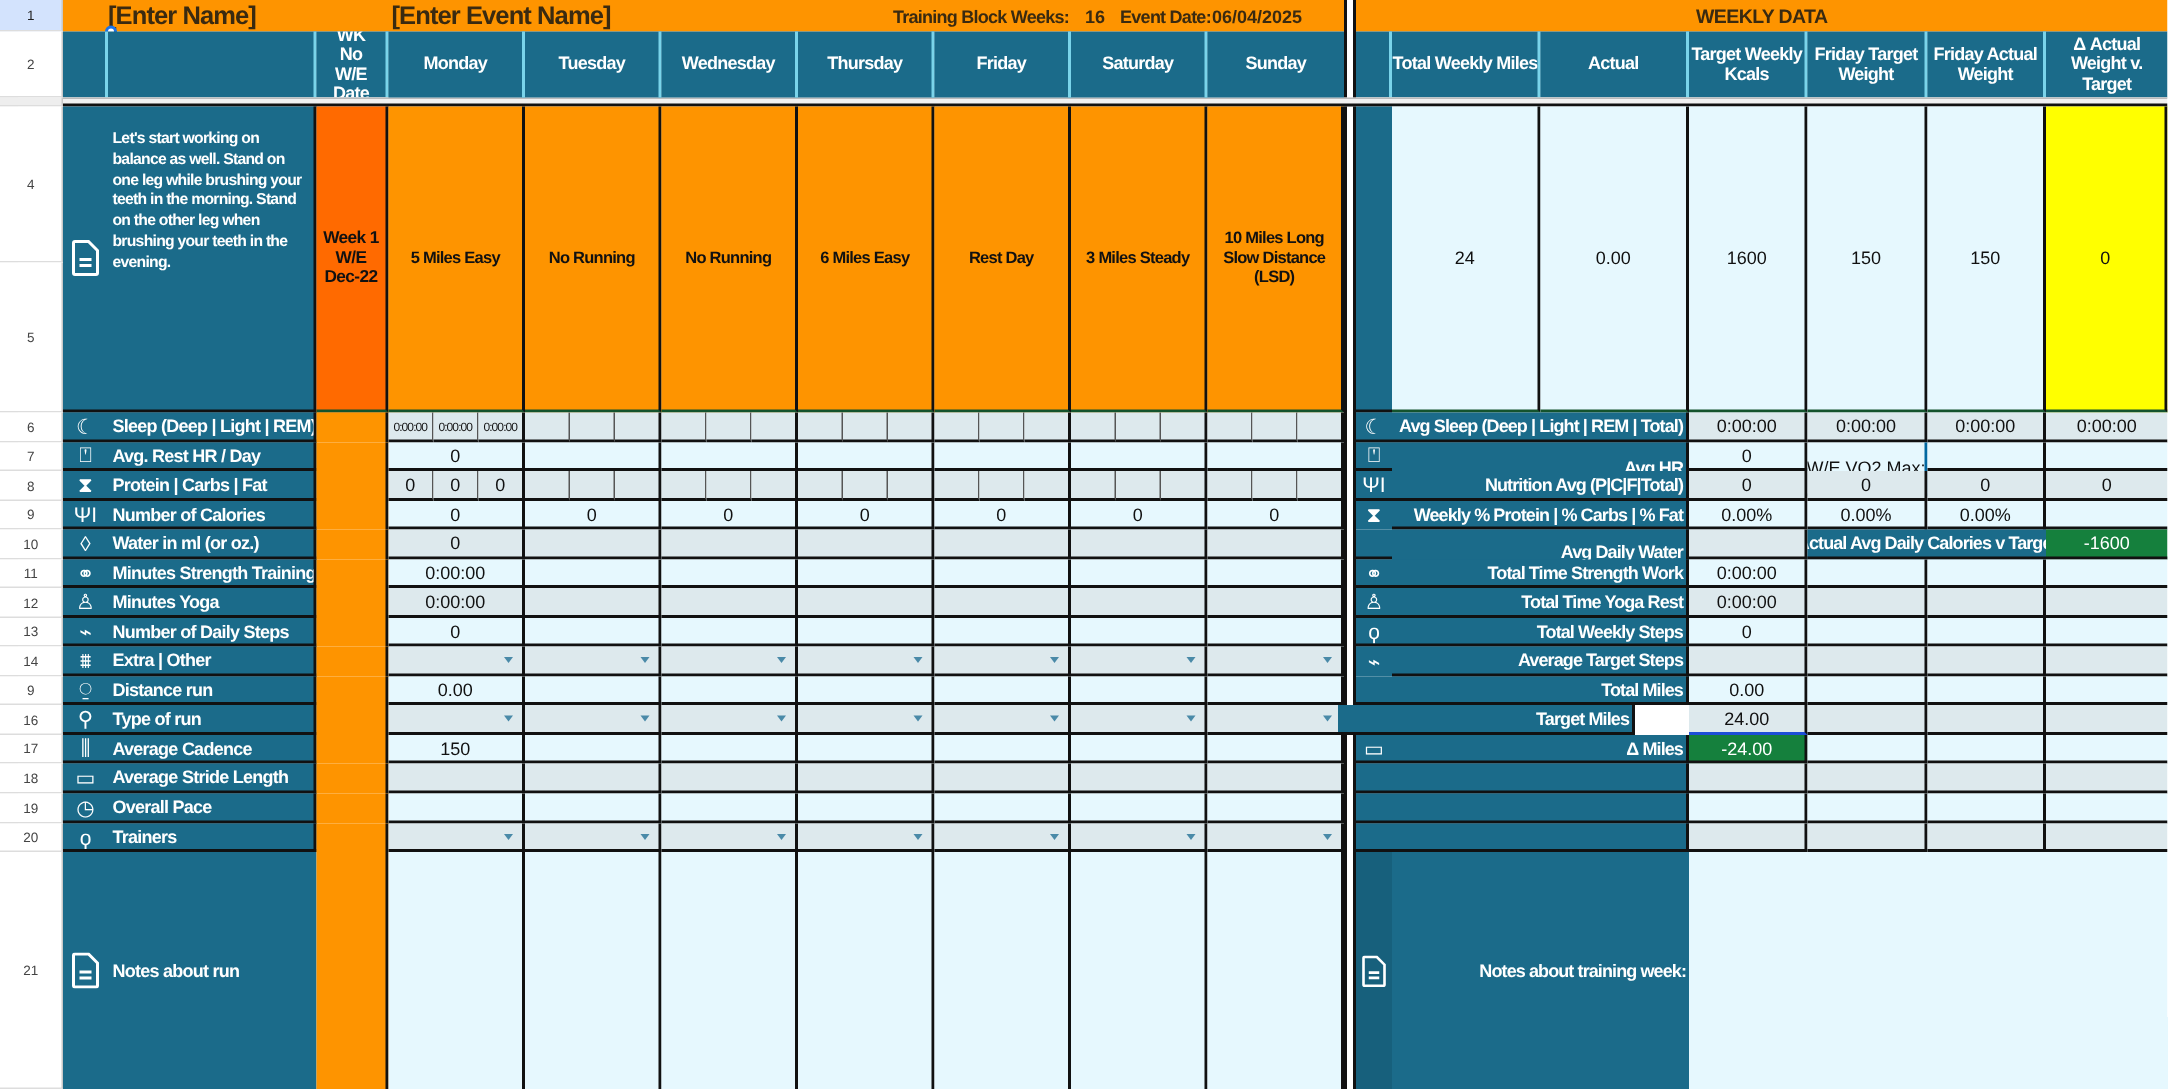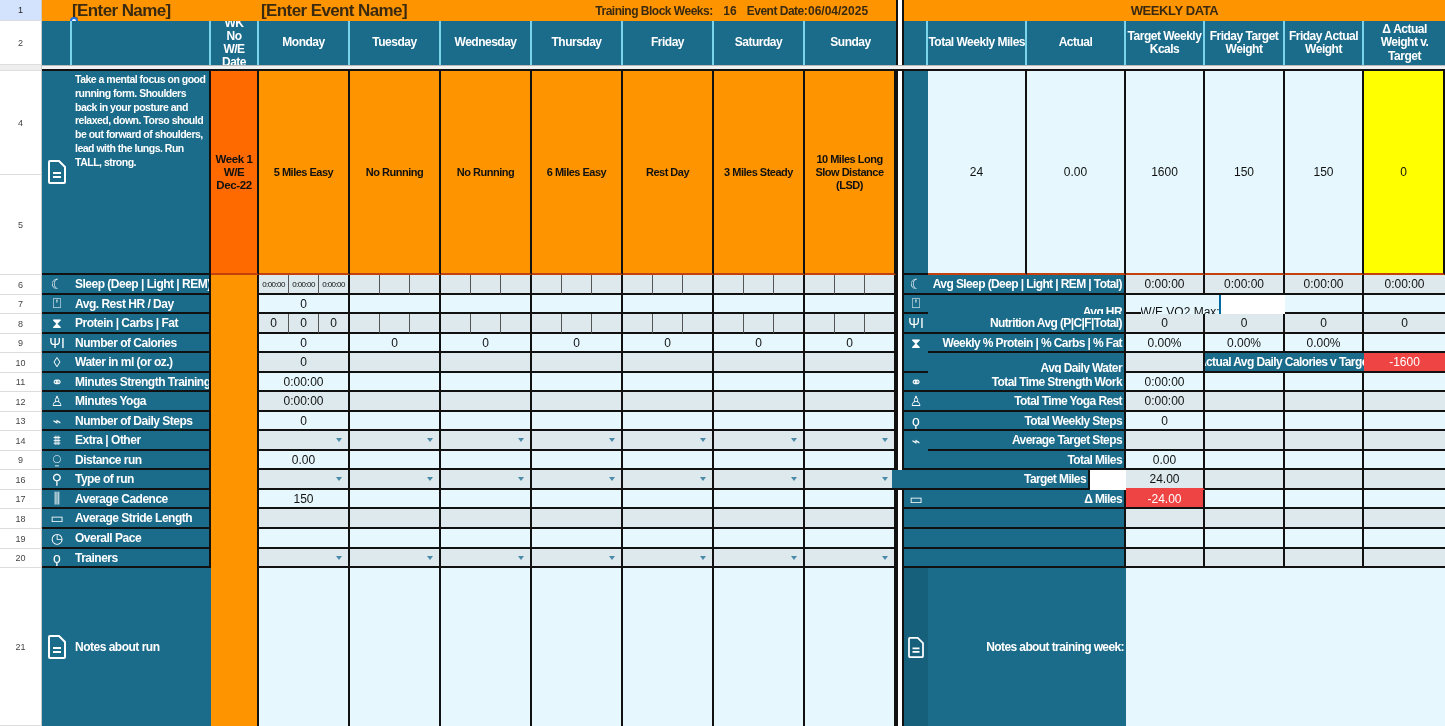--- a/index.html
+++ b/index.html
@@ -7,27 +7,27 @@
 .abs{position:absolute}
 .rowhdr{position:absolute;left:0;width:42px;background:#fff;border-bottom:1px solid #ddd;border-right:1px solid #c8c8c8;font-size:9px;color:#444;display:flex;align-items:center;justify-content:center}
 .rowhdr.sel{background:#d3e3fd;color:#1f1f1f}
 .cell{position:absolute;display:flex;align-items:center;justify-content:center;text-align:center;font-size:12px;color:#111;overflow:hidden;white-space:nowrap}
 .hdr{background:#1b6b8a;color:#fff;font-weight:bold;font-size:12px;border-right:2px solid #7ad4ea;line-height:1.1;white-space:normal;letter-spacing:-0.5px}
 .orange{background:#fe9400}
 .dorange{background:#ff6a00}
 .teal{background:#1b6b8a;color:#fff}
 .lt{background:#e6f8fe}
 .gy{background:#dde9ed}
-.bk{border-right:2px solid #111;border-bottom:2px solid #c2410c}
+.bk{border-right:2px solid #111;border-bottom:2px solid #14532d}
 .lbl{color:#fff;font-weight:bold;font-size:12px;letter-spacing:-0.5px;justify-content:flex-start;padding-left:3px}
 .rlbl{color:#fff;font-weight:bold;font-size:12px;letter-spacing:-0.6px;justify-content:flex-end;padding-right:2px}
 .ic{color:#fff;font-size:14px}
 .dd::after{content:"";position:absolute;right:6px;top:50%;margin-top:-2px;border-left:3px solid transparent;border-right:3px solid transparent;border-top:4px solid #4a8aa8}
 .tiny{font-size:8px;letter-spacing:-0.6px}
-.red{background:#ef4444;color:#fff}
+.red{background:#15803d;color:#fff}
 .yellow{background:#ffff00}
 </style>
 </head>
 <body>
 
 <div class="abs" style="left:0;top:0;width:12px;height:726px;background:#f3f3f3"></div>
 
 <div class="rowhdr sel" style="top:0;height:21px">
     <span>1</span>
   </div>
@@ -74,22 +74,22 @@
 
 <div class="abs" style="left:42px;top:65px;width:1403px;height:6px;background:#f1f1f1;border-top:1px solid #bbb;border-bottom:2px solid #111"></div>
 
 <div class="cell teal" style="left:42px;top:71px;width:30px;height:204px;border-bottom:2px solid #111">
   <svg width="18" height="24" viewBox="0 0 18 24">
       <path d="M2 1h9l6 6v15a1 1 0 0 1-1 1H2a1 1 0 0 1-1-1V2a1 1 0 0 1 1-1z" fill="none" stroke="#fff" stroke-width="2"></path>
       <path d="M5 13h8M5 17h8" stroke="#fff" stroke-width="2"></path>
     </svg>
 </div>
 <div class="abs teal" style="left:72px;top:71px;width:139px;height:204px;padding:2px 2px 0 3px;font-size:10.5px;line-height:13.8px;font-weight:bold;letter-spacing:-0.5px;white-space:normal;border-bottom:2px solid #111;border-right:2px solid #111">
-  <div>Take a mental focus on good running form. Shoulders back in your posture and relaxed, down. Torso should be out forward of shoulders, lead with the lungs. Run TALL, strong.</div>
   <div style="height:13px"></div>
+  <div>Let's start working on balance as well. Stand on one leg while brushing your teeth in the morning. Stand on the other leg when brushing your teeth in the evening.</div>
 </div>
 <div class="cell dorange bk" style="left:211px;top:71px;width:48px;height:204px;white-space:normal;font-weight:bold;font-size:11.5px;line-height:13px;padding:0 4px;letter-spacing:-0.4px">Week 1 W/E Dec-22</div>
 <div id="plancells"></div>
 
 <div class="cell teal" style="left:904px;top:71px;width:24px;height:204px;border-bottom:2px solid #111"></div>
 <div class="cell lt bk" style="left:928px;top:71px;width:99px;height:204px">24</div>
 <div class="cell lt bk" style="left:1027px;top:71px;width:99px;height:204px">0.00</div>
 <div class="cell lt bk" style="left:1126px;top:71px;width:79px;height:204px">1600</div>
 <div class="cell lt bk" style="left:1205px;top:71px;width:80px;height:204px">150</div>
 <div class="cell lt bk" style="left:1285px;top:71px;width:79px;height:204px">150</div>
@@ -387,21 +387,21 @@
 <div class="cell teal rlbl" style="left:928px;top:275px;width:198px;height:20px;border-bottom:2px solid #111;border-right:2px solid #111">Avg Sleep (Deep | Light | REM | Total)</div>
 <div class="cell gy" style="left:1126px;top:275px;width:79px;height:20px;border-right:2px solid #111;border-bottom:2px solid #111">0:00:00</div>
 <div class="cell gy" style="left:1205px;top:275px;width:80px;height:20px;border-right:2px solid #111;border-bottom:2px solid #111">0:00:00</div>
 <div class="cell gy" style="left:1285px;top:275px;width:79px;height:20px;border-right:2px solid #111;border-bottom:2px solid #111">0:00:00</div>
 <div class="cell gy" style="left:1364px;top:275px;width:81px;height:20px;border-right:0px solid #111;border-bottom:2px solid #111">0:00:00</div>
 <div class="cell teal" style="left:904px;top:295px;width:24px;height:19px;border-bottom:2px solid #111">
     <span class="ic">⍞</span>
   </div>
 <div class="cell teal rlbl" style="left:928px;top:295px;width:198px;height:36px;border-bottom:2px solid #111;border-right:2px solid #111">Avg HR</div>
 <div class="cell lt" style="left:1126px;top:295px;width:79px;height:19px;border-right:2px solid #111;border-bottom:2px solid #111">0</div>
-<div class="cell lt" style="left:1141px;top:295px;width:80px;height:36px;border-right:2px solid #0369a1;border-bottom:2px solid #111">W/E VO2 Max:</div>
+<div class="cell lt" style="left:1205px;top:295px;width:80px;height:36px;border-right:2px solid #0369a1;border-bottom:2px solid #111">W/E VO2 Max:</div>
 <div class="cell lt" style="left:1285px;top:295px;width:79px;height:19px;border-right:2px solid #111;border-bottom:2px solid #111"></div>
 <div class="cell lt" style="left:1364px;top:295px;width:81px;height:19px;border-right:0px solid #111;border-bottom:2px solid #111"></div>
 <div class="cell teal" style="left:904px;top:314px;width:24px;height:20px;border-bottom:2px solid #111">
     <span class="ic">ΨΙ</span>
   </div>
 <div class="cell teal rlbl" style="left:928px;top:314px;width:198px;height:20px;border-bottom:2px solid #111;border-right:2px solid #111">Nutrition Avg (P|C|F|Total)</div>
 <div class="cell gy" style="left:1126px;top:314px;width:79px;height:20px;border-right:2px solid #111;border-bottom:2px solid #111">0</div>
 <div class="cell gy" style="left:1205px;top:314px;width:80px;height:20px;border-right:2px solid #111;border-bottom:2px solid #111">0</div>
 <div class="cell gy" style="left:1285px;top:314px;width:79px;height:20px;border-right:2px solid #111;border-bottom:2px solid #111">0</div>
 <div class="cell gy" style="left:1364px;top:314px;width:81px;height:20px;border-right:0px solid #111;border-bottom:2px solid #111">0</div>
@@ -453,21 +453,21 @@
 <div class="cell teal" style="left:904px;top:451px;width:24px;height:19px;border-bottom:2px solid #111"></div>
 <div class="cell teal rlbl" style="left:928px;top:451px;width:198px;height:19px;border-bottom:2px solid #111;border-right:2px solid #111">Total Miles</div>
 <div class="cell lt" style="left:1126px;top:451px;width:79px;height:19px;border-right:2px solid #111;border-bottom:2px solid #111">0.00</div>
 <div class="cell lt" style="left:1205px;top:451px;width:80px;height:19px;border-right:2px solid #111;border-bottom:2px solid #111"></div>
 <div class="cell lt" style="left:1285px;top:451px;width:79px;height:19px;border-right:2px solid #111;border-bottom:2px solid #111"></div>
 <div class="cell lt" style="left:1364px;top:451px;width:81px;height:19px;border-right:0px solid #111;border-bottom:2px solid #111"></div>
 <div class="cell teal" style="left:904px;top:470px;width:24px;height:20px;border-bottom:2px solid #111">
     <span class="ic">⍜</span>
   </div>
 <div class="cell teal rlbl" style="left:892px;top:470px;width:198px;height:20px;border-bottom:2px solid #111;border-right:2px solid #111">Target Miles</div>
-<div class="cell gy" style="left:1126px;top:470px;width:79px;height:20px;border-right:2px solid #111;border-bottom:2px solid #ef4444">24.00</div>
+<div class="cell gy" style="left:1126px;top:470px;width:79px;height:20px;border-right:2px solid #111;border-bottom:2px solid #1d4ed8">24.00</div>
 <div class="cell gy" style="left:1205px;top:470px;width:80px;height:20px;border-right:2px solid #111;border-bottom:2px solid #111"></div>
 <div class="cell gy" style="left:1285px;top:470px;width:79px;height:20px;border-right:2px solid #111;border-bottom:2px solid #111"></div>
 <div class="cell gy" style="left:1364px;top:470px;width:81px;height:20px;border-right:0px solid #111;border-bottom:2px solid #111"></div>
 <div class="cell teal" style="left:904px;top:490px;width:24px;height:19px;border-bottom:2px solid #111">
     <span class="ic">▭</span>
   </div>
 <div class="cell teal rlbl" style="left:928px;top:490px;width:198px;height:19px;border-bottom:2px solid #111;border-right:2px solid #111">Δ Miles</div>
 <div class="cell red" style="left:1126px;top:490px;width:79px;height:19px;border-right:2px solid #111;border-bottom:2px solid #111">-24.00</div>
 <div class="cell lt" style="left:1205px;top:490px;width:80px;height:19px;border-right:2px solid #111;border-bottom:2px solid #111"></div>
 <div class="cell lt" style="left:1285px;top:490px;width:79px;height:19px;border-right:2px solid #111;border-bottom:2px solid #111"></div>

